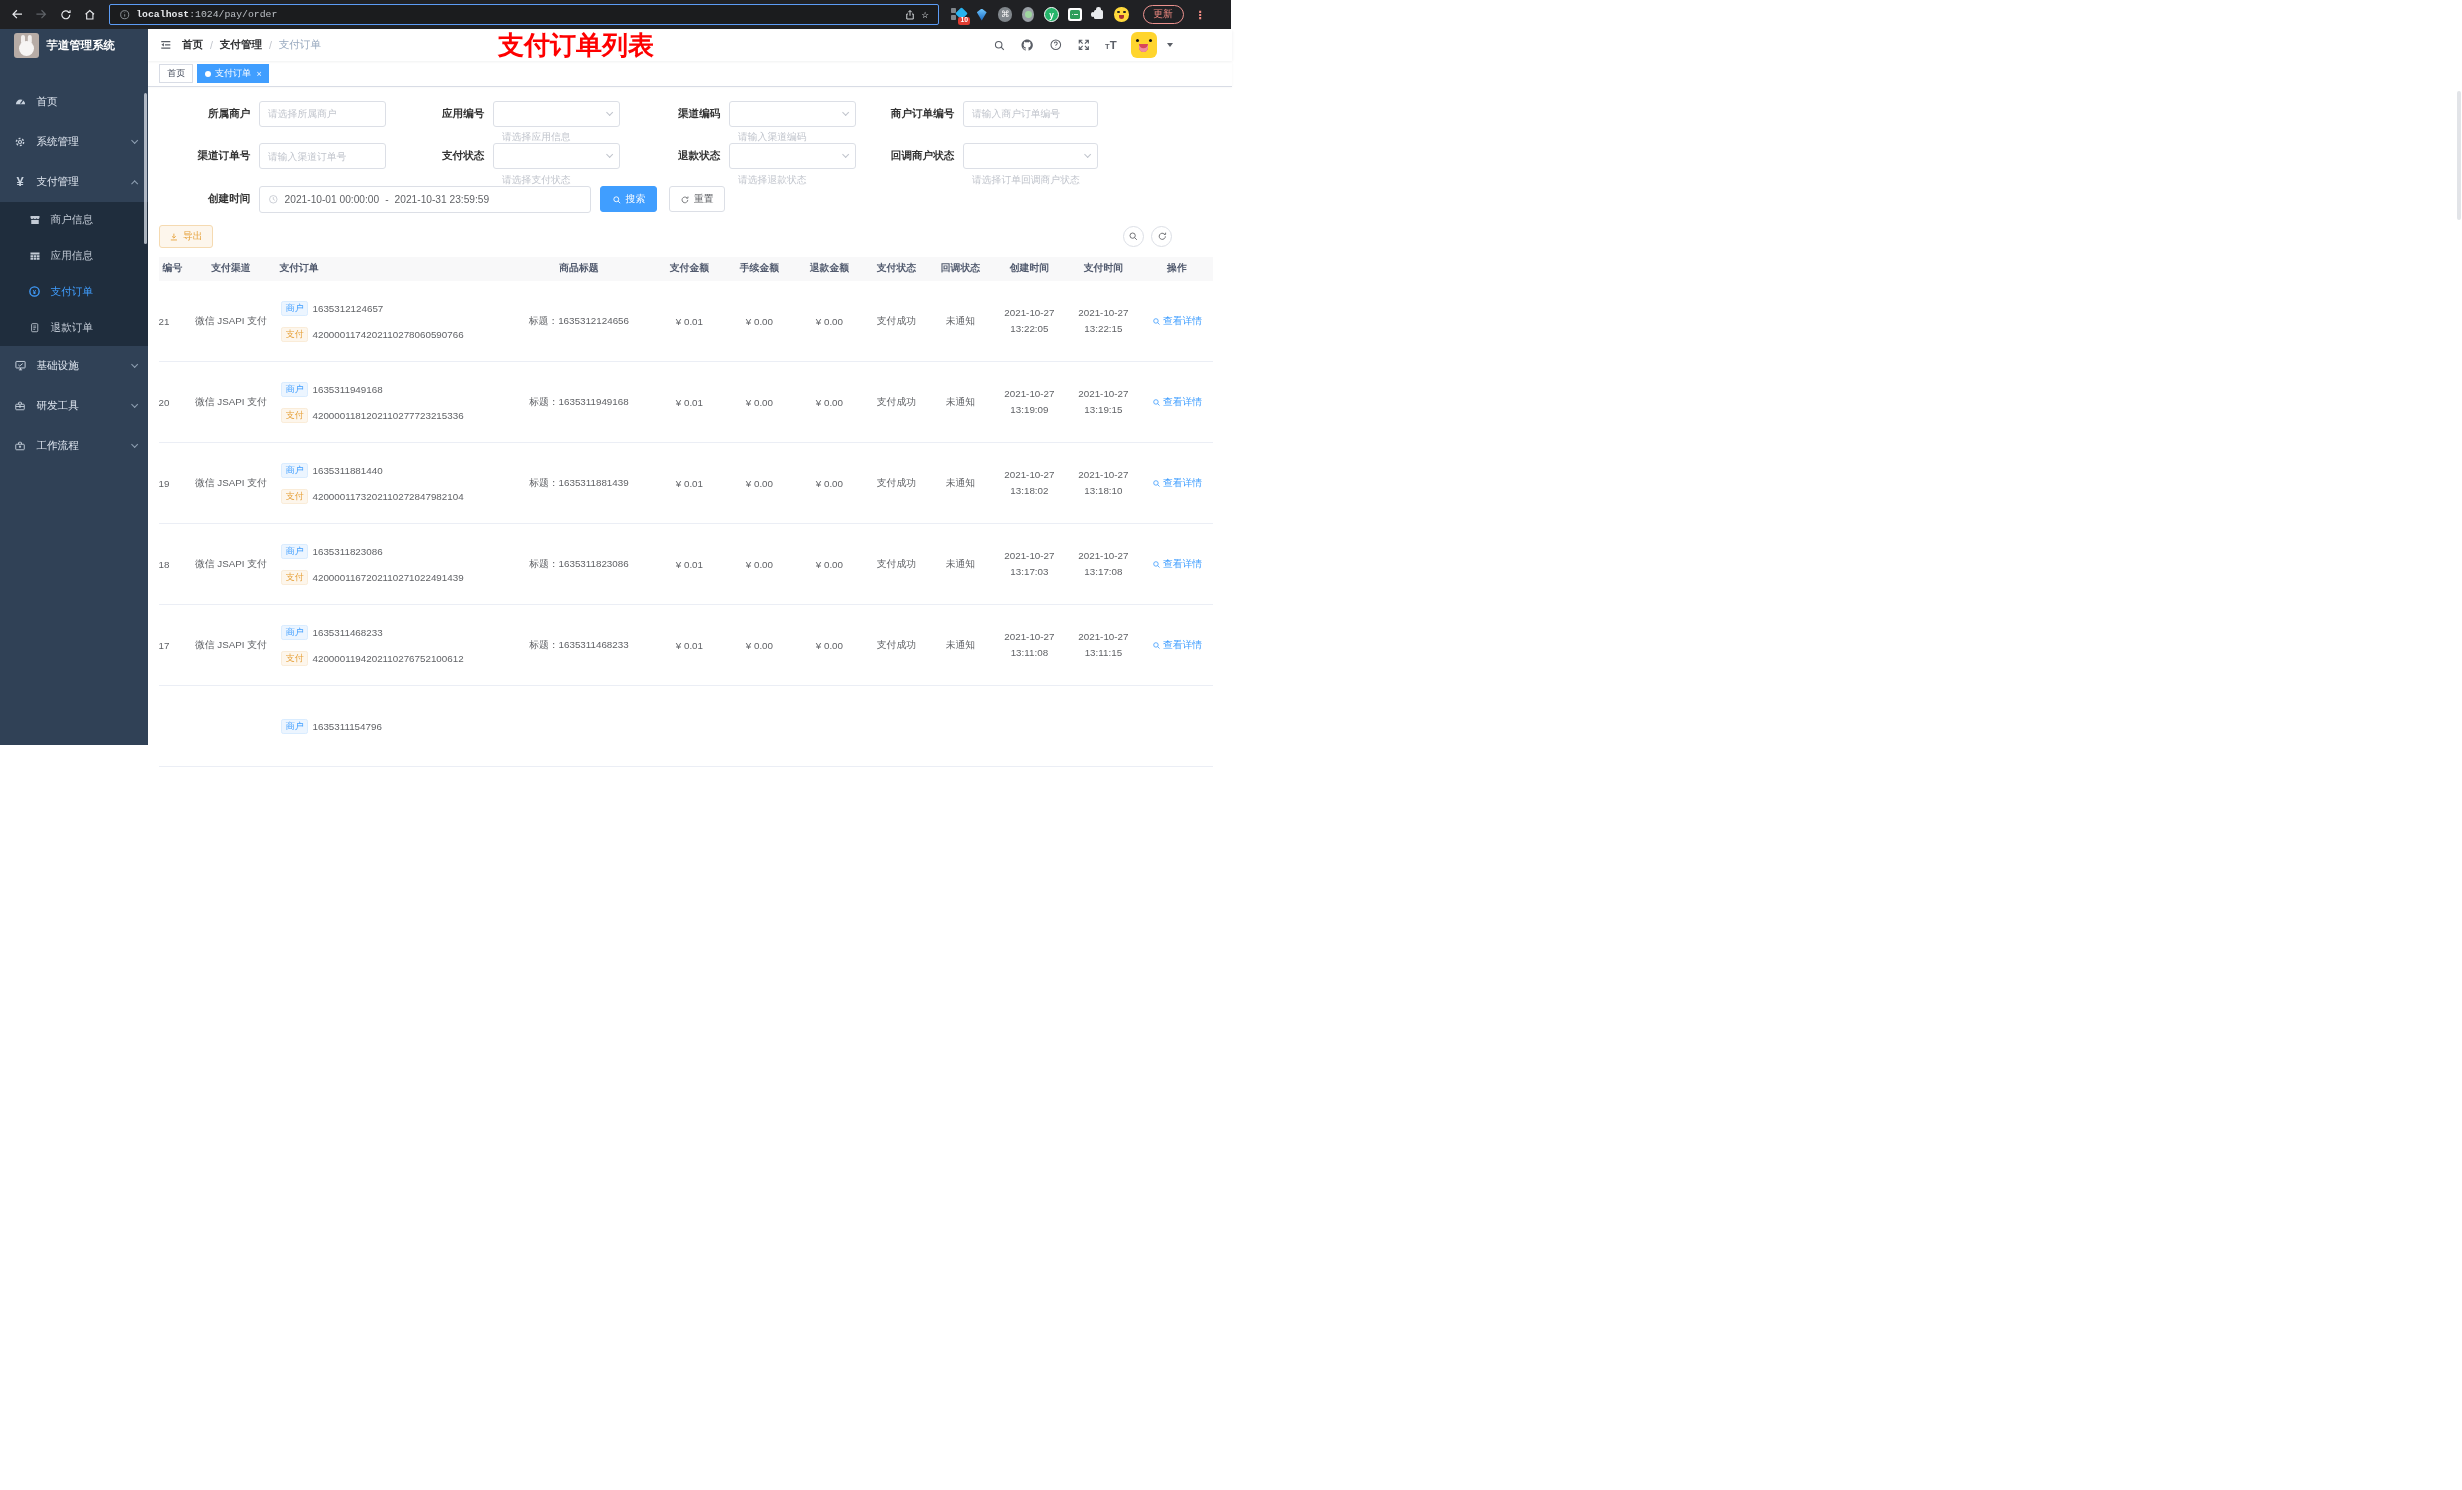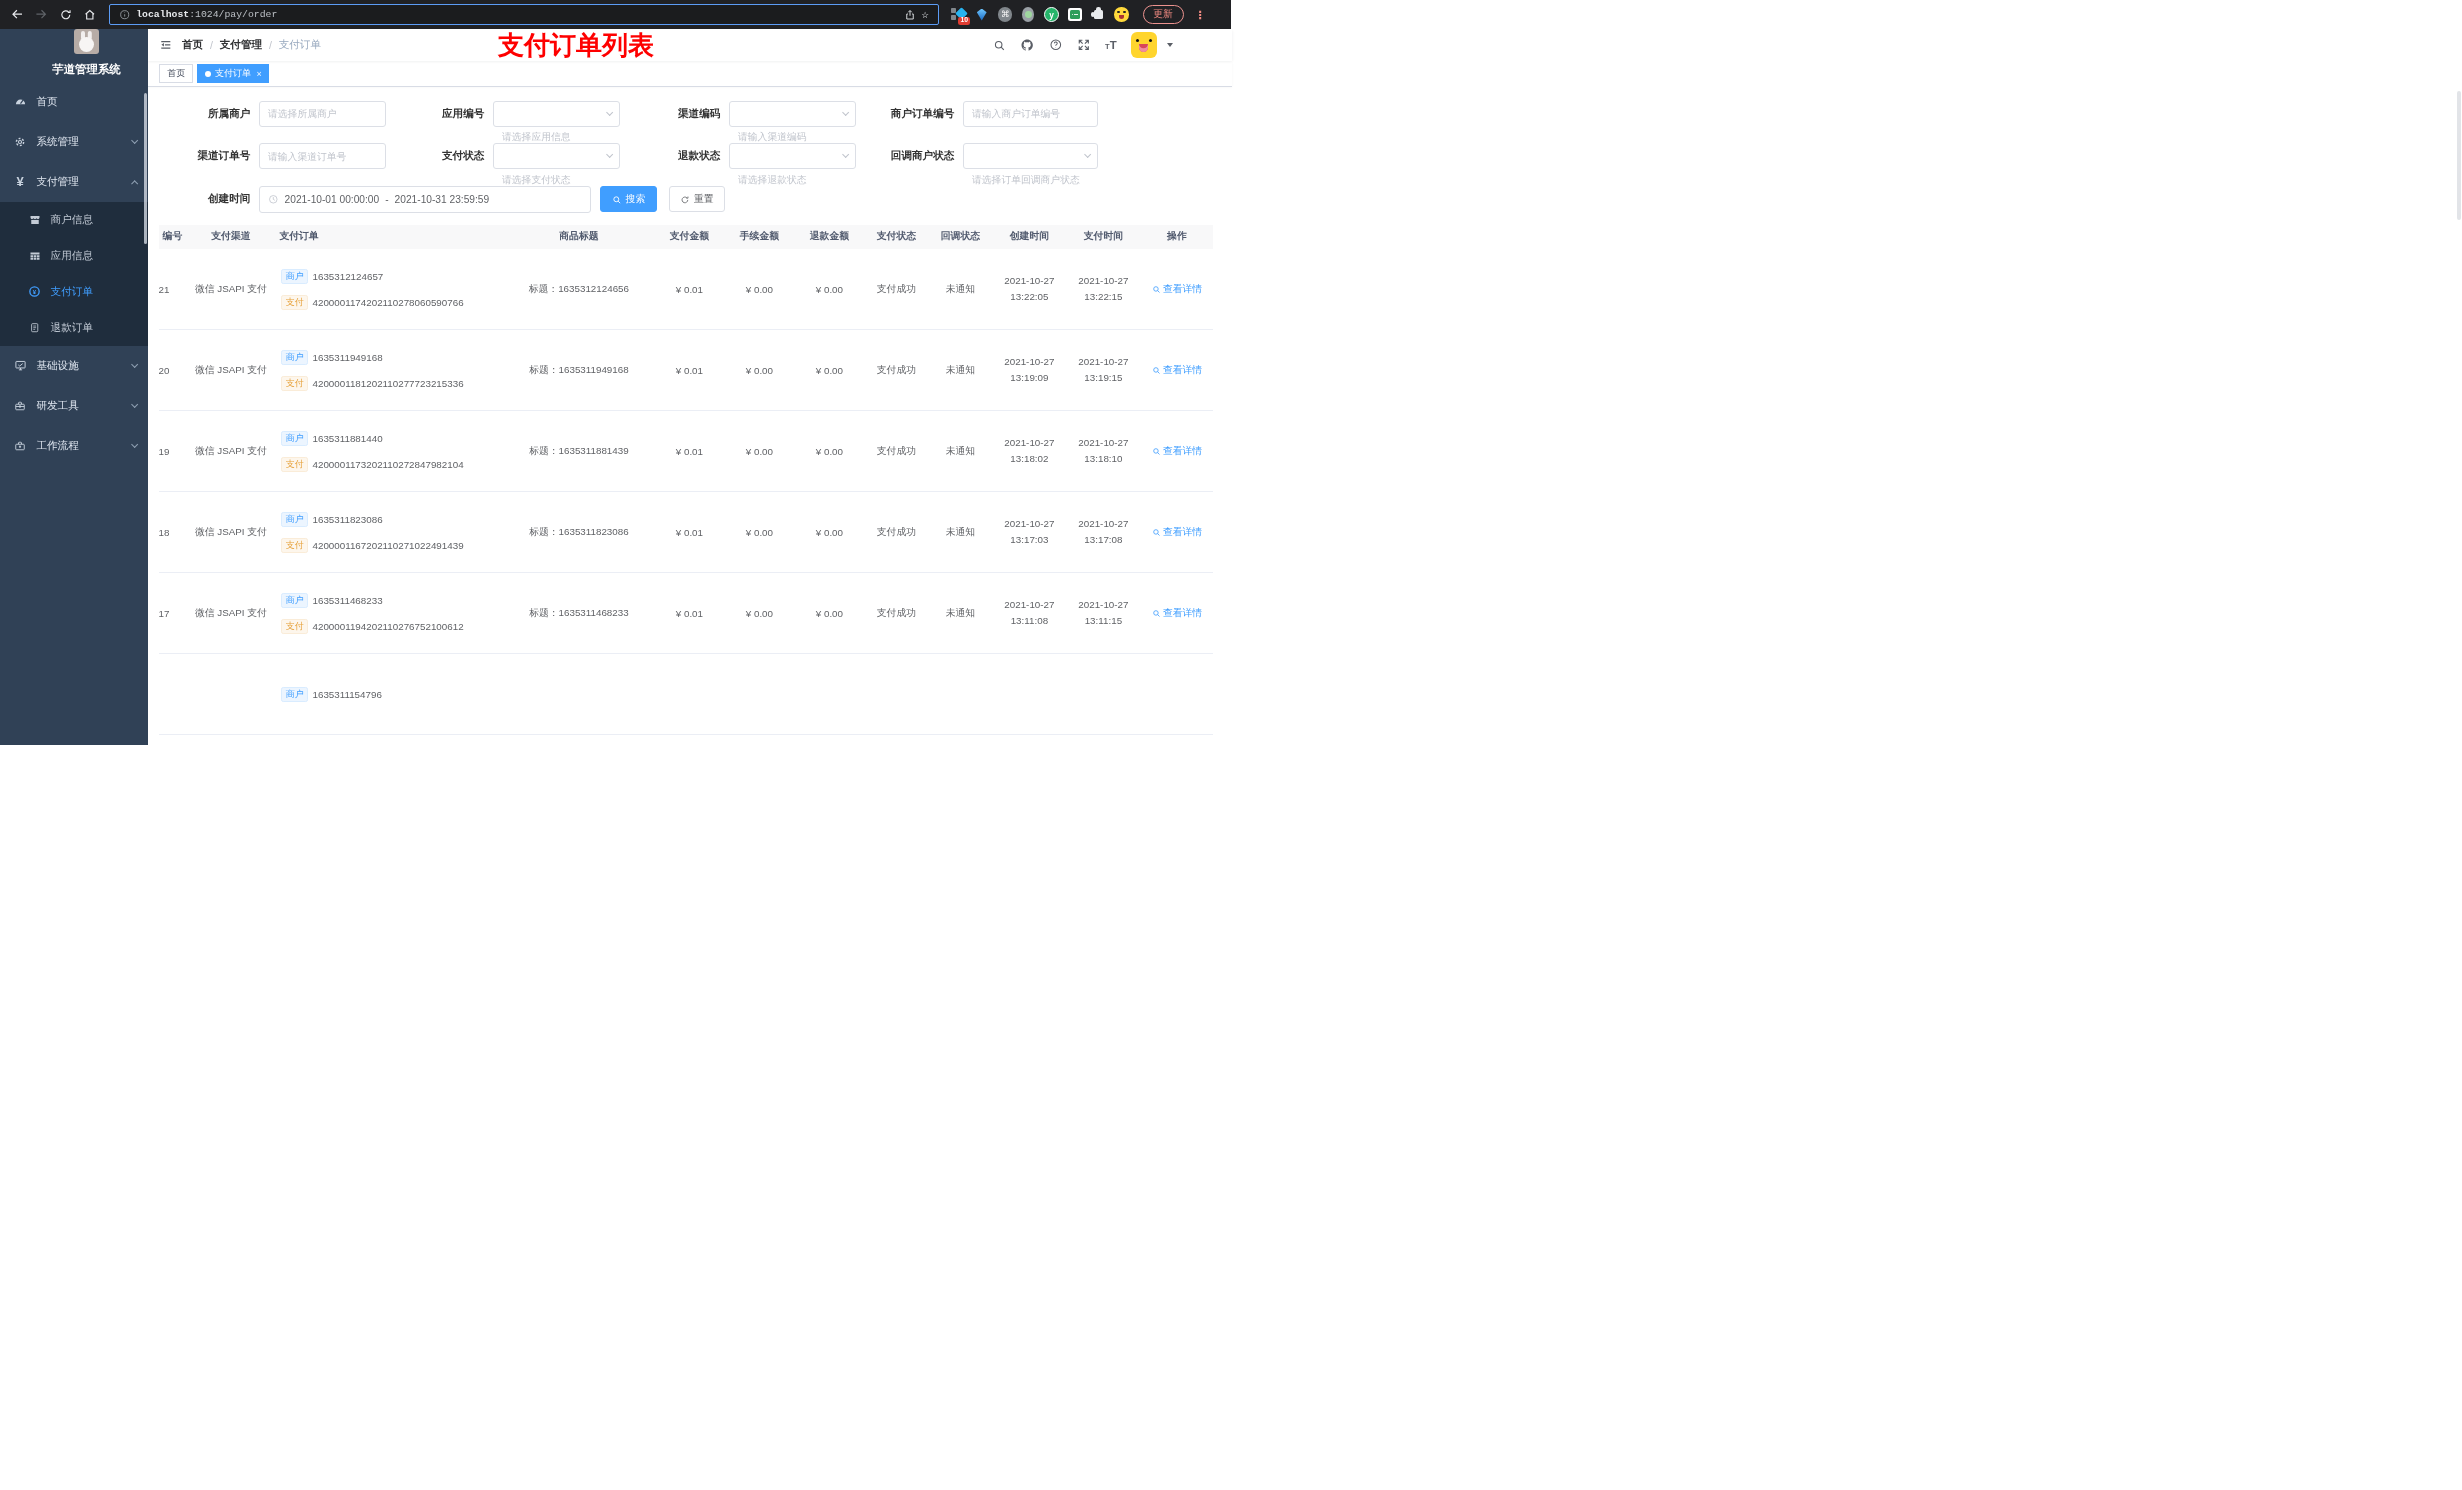--- a/index.html
+++ b/index.html
@@ -43,21 +43,21 @@
   .emoji-face::before { content:""; position:absolute; top:3.8px; left:3px; width:2.3px; height:2.3px; border-radius:50%;
     background:#222; box-shadow:6px 0 0 #222; }
   .emoji-face::after { content:""; position:absolute; left:4.5px; top:7.6px; width:5.3px; height:3.8px;
     border-radius:0 0 5.3px 5.3px; background:#a33; }
   .update-pill { margin-left:9px; border:1.5px solid #ec928e; color:#f28b82; font-size:9.8px; border-radius:11.4px;
     padding:2.3px 9.8px; white-space:nowrap; }
   .menu-dots { color:#f28b82; font-size:11.4px; letter-spacing:0; margin:0 1.5px 0 6px; font-weight:bold; }
 
   
   .sidebar { position:absolute; top:29px; left:0; width:148px; height:716px; background:#304156; z-index:10; }
-  .logo-row { height:33px; display:flex; align-items:center; padding-left:25px; gap:7.6px;flex-direction:column; }
+  .logo-row { height:33px; display:flex; align-items:center; padding-left:14px; gap:7.6px; }
   .logo-avatar { width:25px; height:25px; border-radius:3px; background:#b7aca6; position:relative; overflow:hidden; flex:0 0 auto; }
   .logo-avatar::before { content:""; position:absolute; left:6.8px; top:1.5px; width:3.8px; height:9px; background:#f2efee;
     border-radius:2.3px; box-shadow:6.8px 0 0 #f2efee; }
   .logo-avatar::after { content:""; position:absolute; left:4.5px; top:8.3px; width:15px; height:15px; background:#f7f5f4; border-radius:50%; }
   .logo-title { color:#fff; font-size:11.4px; font-weight:bold; white-space:nowrap; }
   .menu { margin-top:19.7px; }
   .m-item { height:40px; display:flex; align-items:center; padding:0 10.6px 0 13.6px; color:#dfe6f0; font-size:10.6px; cursor:pointer; }
   .m-item .m-ico { width:13px; margin-right:9.8px; display:flex; justify-content:center; color:#c8d2de; }
   .m-item .m-label { flex:1; }
   .chev { width:5.3px; height:5.3px; border-right:1.1px solid #8fa0b3; border-bottom:1.1px solid #8fa0b3;
@@ -468,20 +468,42 @@
         <div class="btn btn-plain">
           <svg viewBox="0 0 24 24" width="9.8" height="9.8" fill="none" stroke="#606266" stroke-width="2">
               <path d="M19 12a7 7 0 1 1-2.1-5"></path>
               <path d="M19.5 3.8v4h-4"></path>
             </svg>
           <span>重置</span>
         </div>
       </div>
     </div>
 
+    <div class="toolbar">
+      <div class="btn-export">
+        <svg viewBox="0 0 24 24" width="9.8" height="9.8" fill="none" stroke="#e6a23c" stroke-width="2.2">
+            <path d="M12 4v10M7.5 10.5L12 15l4.5-4.5M4.5 19.5h15"></path>
+          </svg>
+        <span>导出</span>
+      </div>
+      <div class="tool-right">
+        <div class="circle-btn">
+          <svg viewBox="0 0 24 24" width="10.6" height="10.6" fill="none" stroke="currentColor" stroke-width="2">
+              <circle cx="10.5" cy="10.5" r="6"></circle>
+              <path d="M15 15l5 5"></path>
+            </svg>
+        </div>
+        <div class="circle-btn">
+          <svg viewBox="0 0 24 24" width="10.6" height="10.6" fill="none" stroke="currentColor" stroke-width="2">
+              <path d="M19 12a7 7 0 1 1-2.1-5"></path>
+              <path d="M19.5 3.8v4h-4"></path>
+            </svg>
+        </div>
+      </div>
+    </div>
 
     <table class="orders-table">
       <colgroup id="colgroup">
           <col style="width: 26px;">
           <col style="width: 91px;">
           <col style="width: 227px;">
           <col style="width: 151px;">
           <col style="width: 70px;">
           <col style="width: 70px;">
           <col style="width: 70px;">

